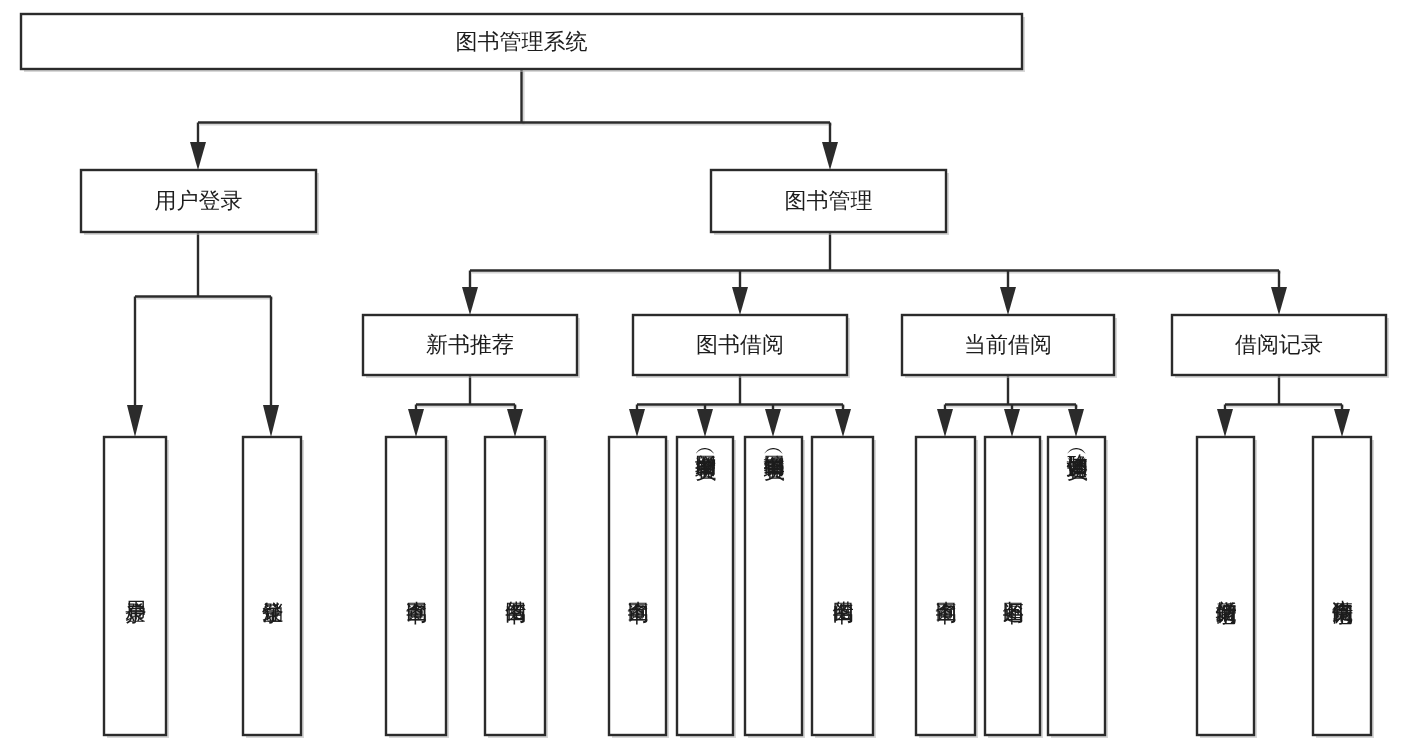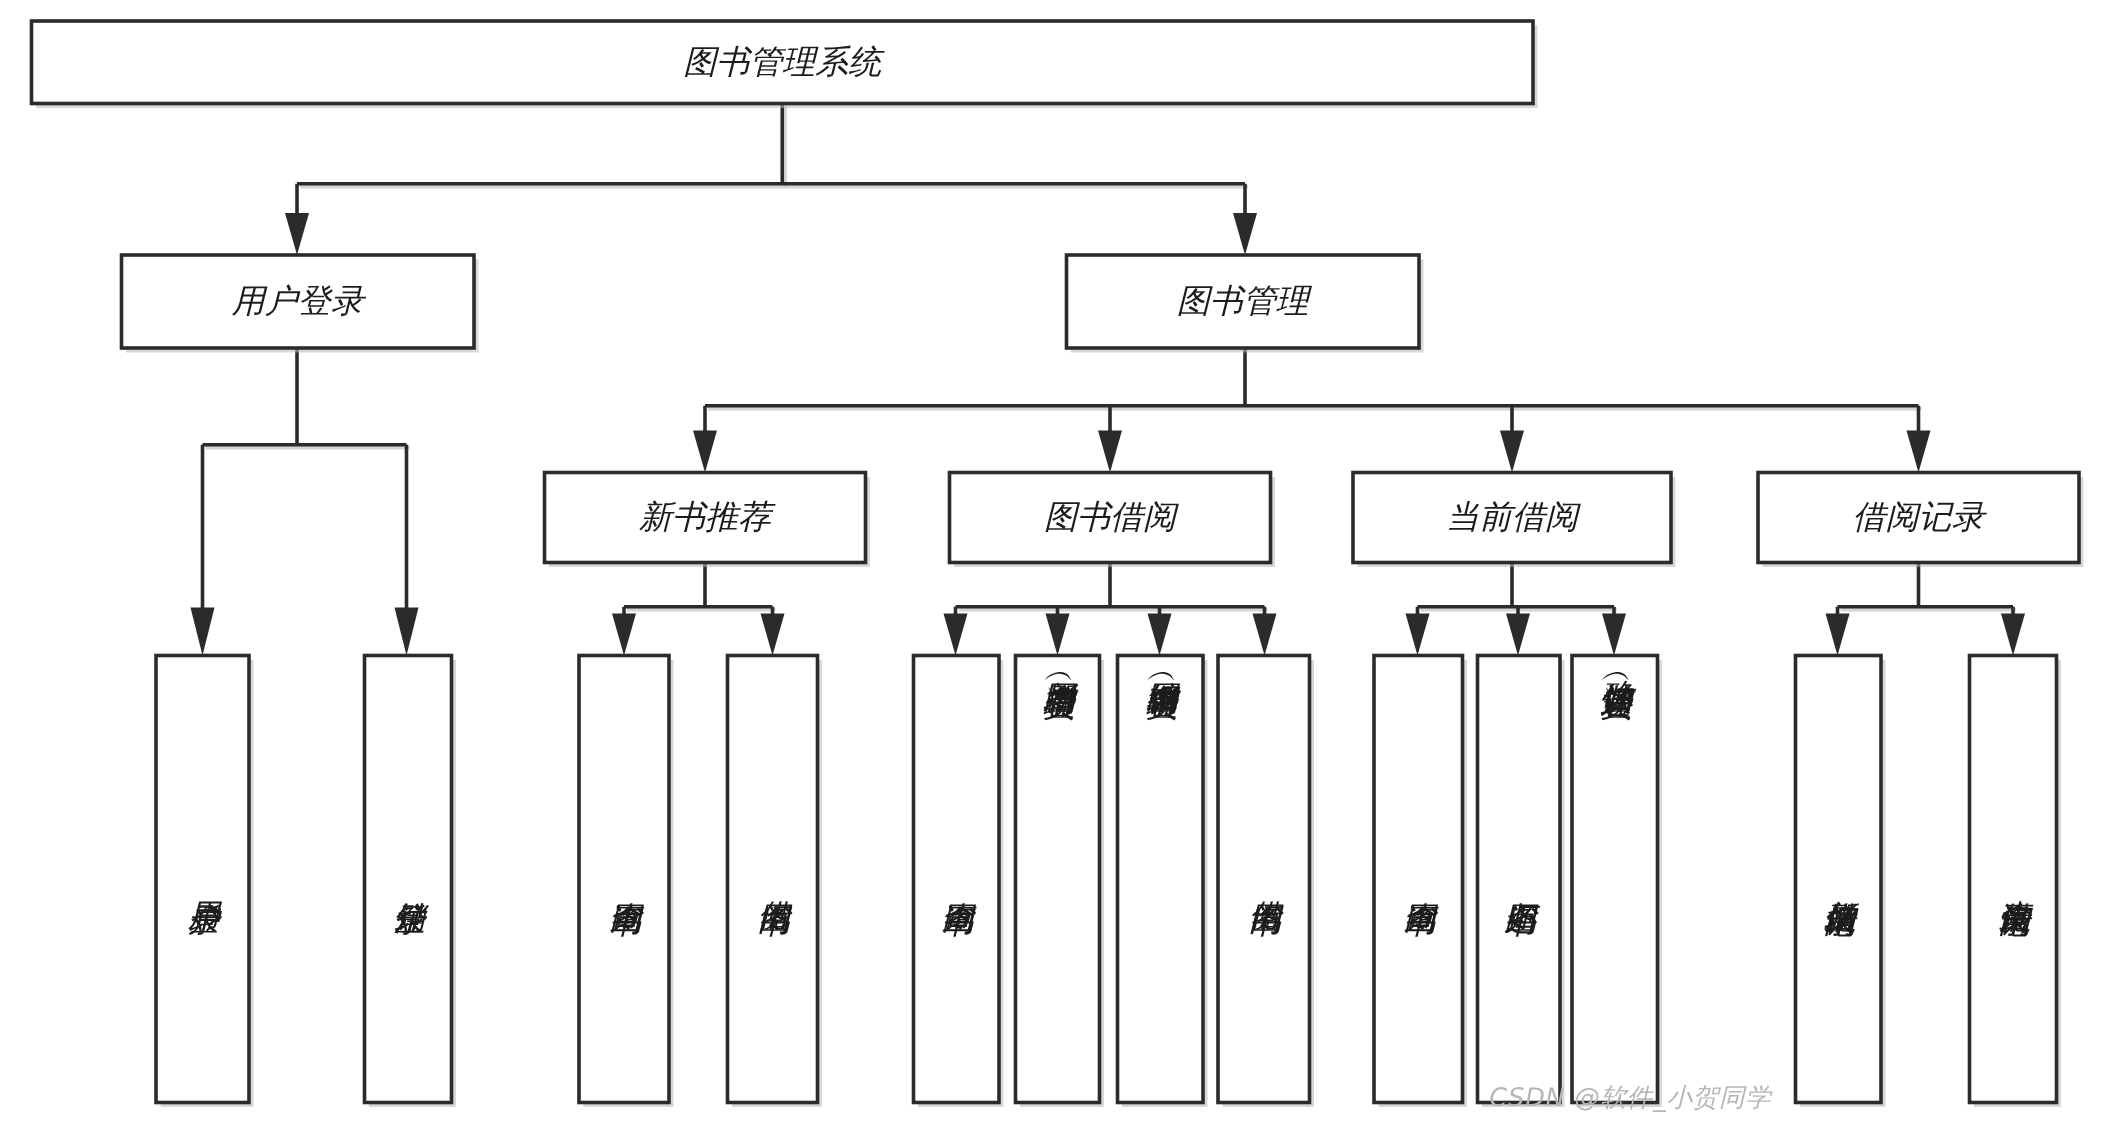--- a/index.html
+++ b/index.html
@@ -13,21 +13,20 @@
     font-family: "DejaVu Sans", "Liberation Sans", sans-serif;
     overflow: hidden;
     position: relative;
   }
   #diagram-root {
     position: absolute;
     left: 0;
     top: 0;
     width: 1193px;
     height: 747px;
-    font-style: italic;
   }
   svg.flow {
     display: block;
     width: 1405px;
     height: 747px;
   }
   .node-box {
     fill: #ffffff;
     stroke: #2b2b2b;
     stroke-width: 2.4;
@@ -305,14 +304,13 @@
   <div class="node-label-v" style="left:1048px; top:437px; width:57px; height:298px; align-items:flex-start;">
     <span>确认归还（管理员）</span>
   </div>
   <div class="node-label-v" style="left:1197px; top:437px; width:57px; height:298px;">
     <span>新增借阅记录</span>
   </div>
   <div class="node-label-v" style="left:1313px; top:437px; width:58px; height:298px;">
     <span>查询借阅记录</span>
   </div>
 
-  <div id="watermark">CSDN @软件_小贺同学</div>
 </div>
 
 </body></html>

